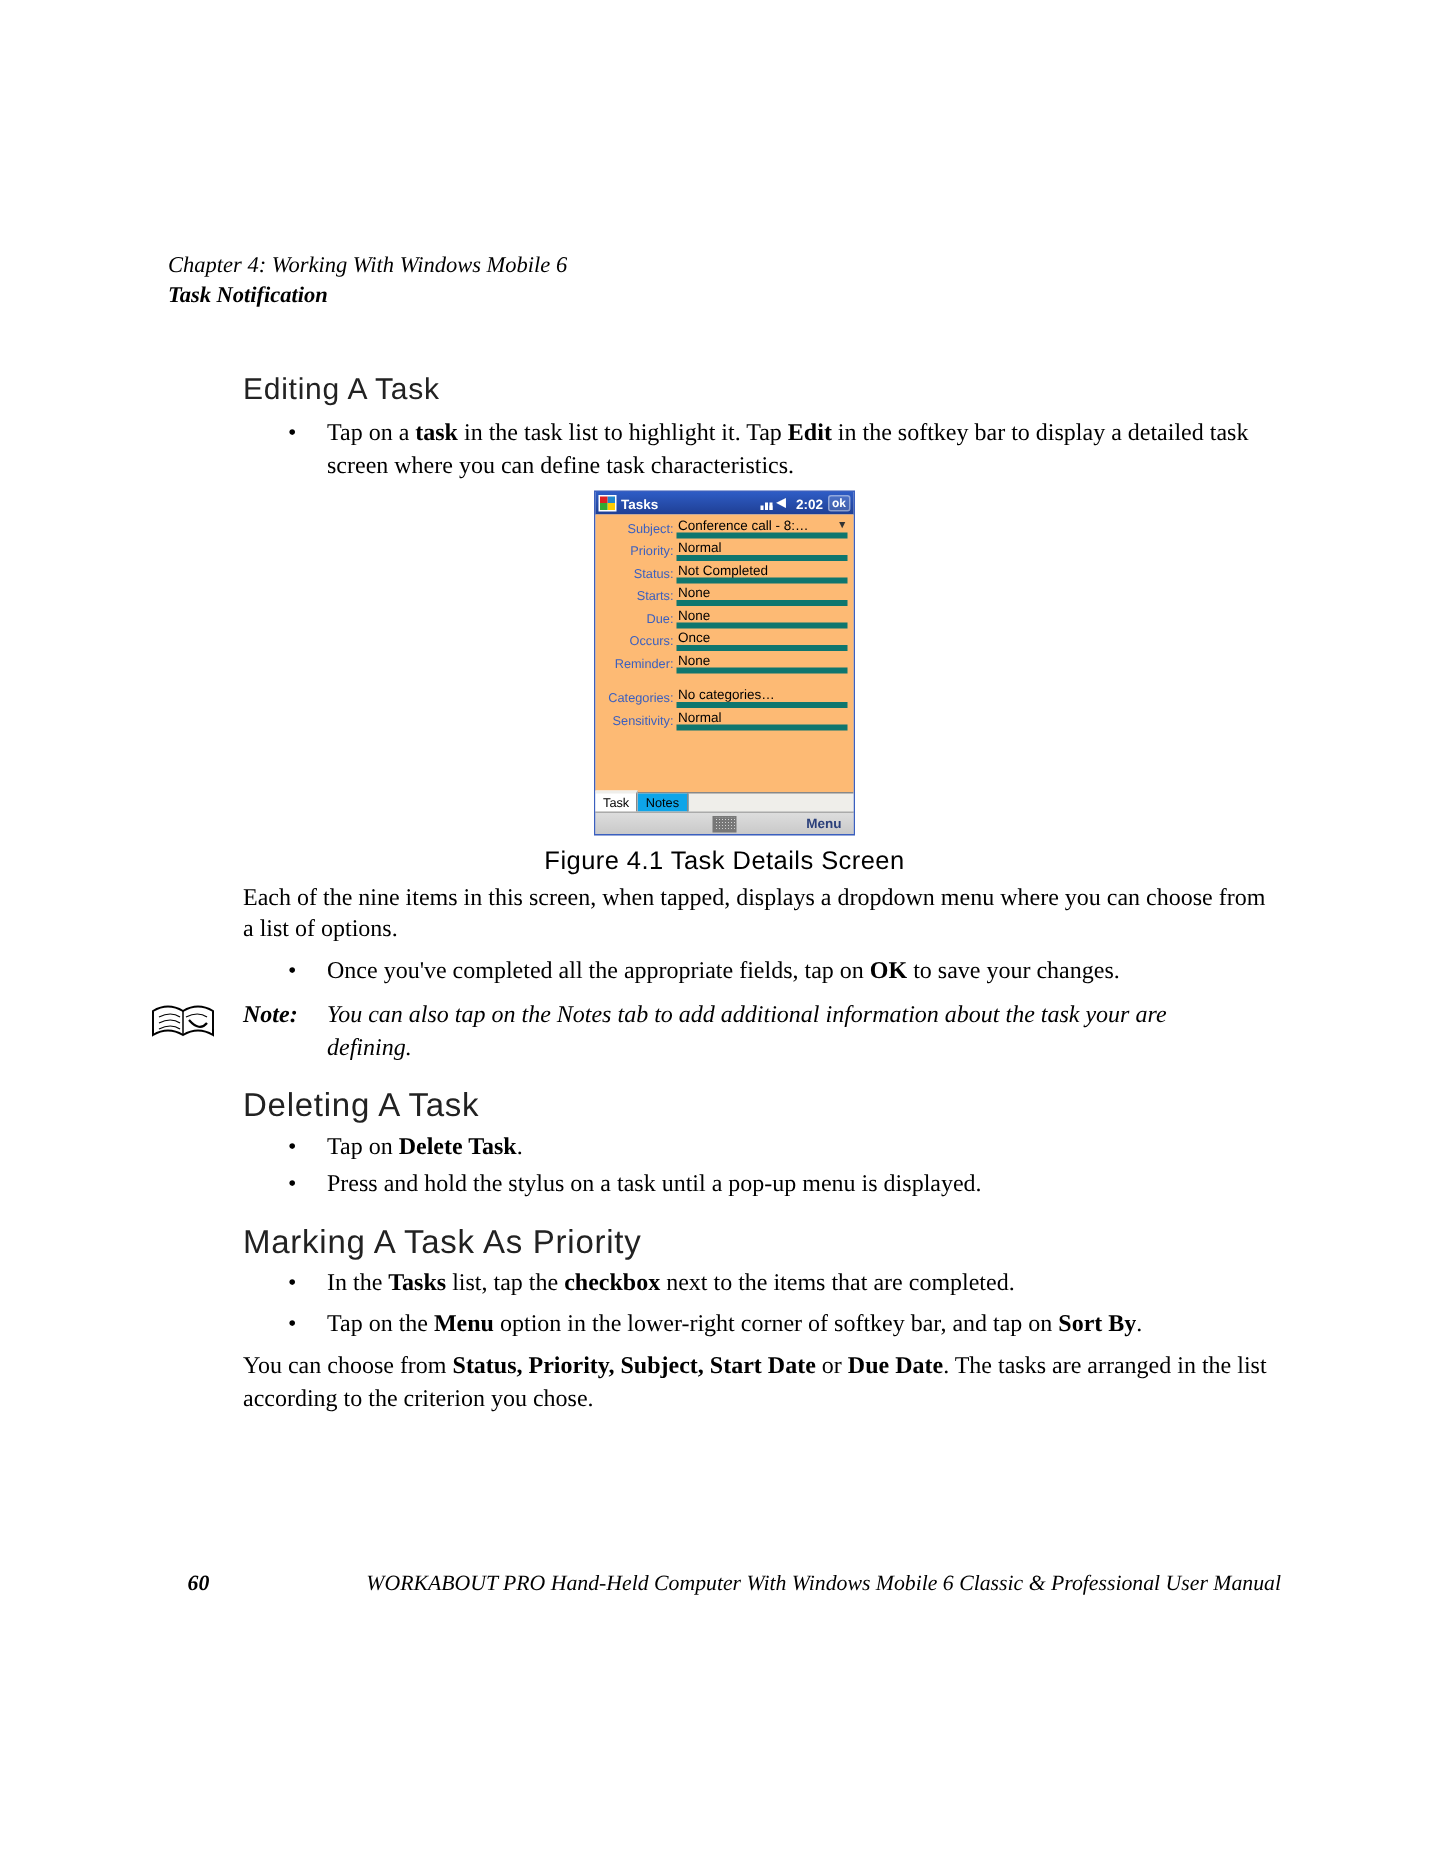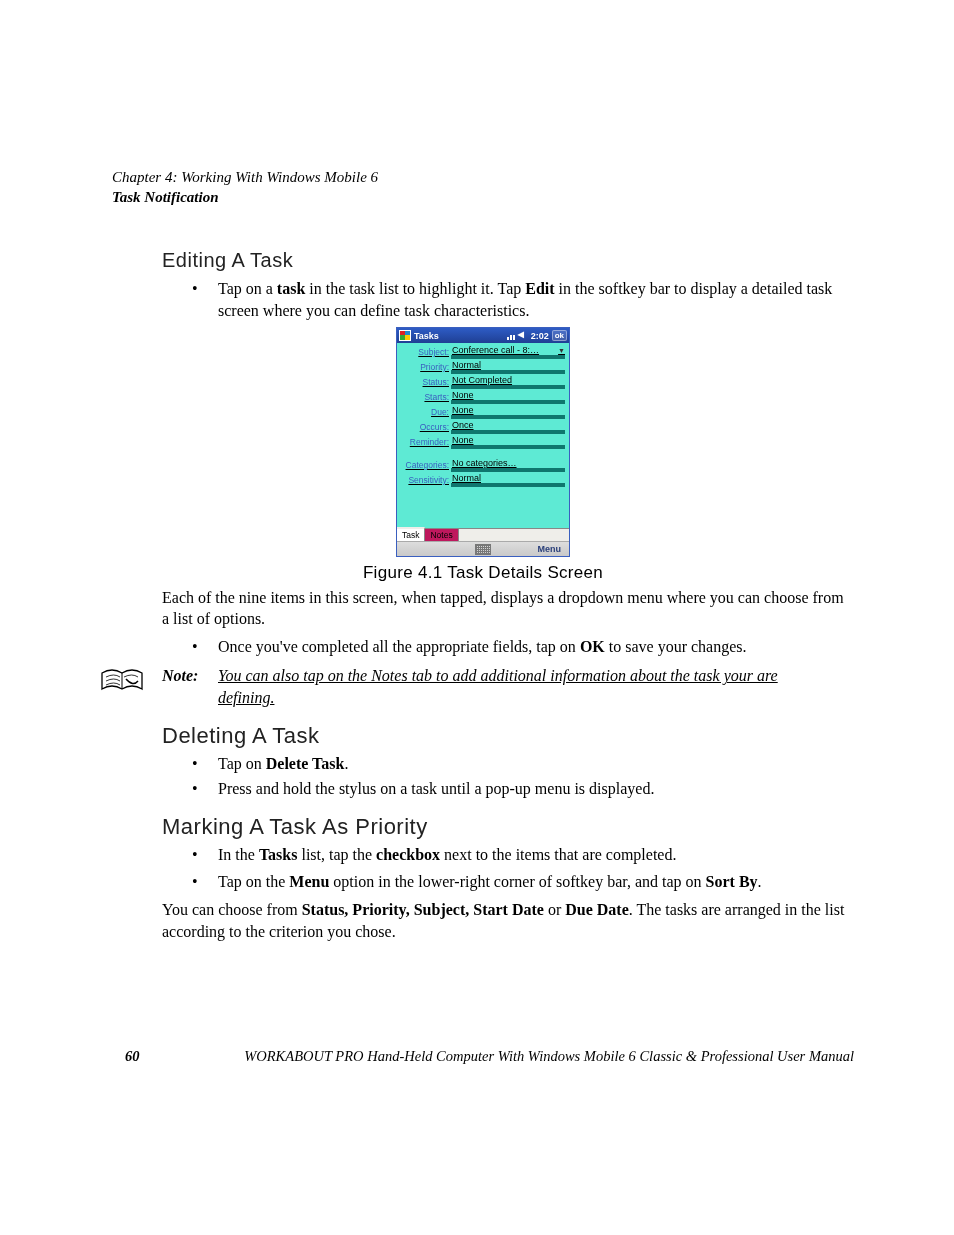--- a/index.html
+++ b/index.html
@@ -92,21 +92,20 @@
   }
   .note-text .label {
     font-weight: bold;
     display: inline-block;
     width: 56px;
   }
   .note-body {
     display: inline-block;
     vertical-align: top;
     width: 580px;
-    text-decoration: underline;
   }
   .footer {
     position: absolute;
     left: 125px;
     right: 100px;
     bottom: 170px;
     font-style: italic;
     font-size: 14.5px;
     display: flex;
     align-items: baseline;
@@ -173,22 +172,21 @@
   }
   .titlebar .sicon.signal::after {
     content:""; position:absolute; left:3px; bottom:0; width:2px; height:5px; background:#fff;
     box-shadow: 3px 0 0 0 #fff;
   }
   .titlebar .sicon.speaker::before {
     content:"◀"; position:absolute; font-size:8px; color:#fff; left:0; top:-1px;
   }
   .form-area {
     padding: 2px 4px 6px 4px;
-    background: #5eead4;
-    text-decoration: underline;
+    background: #fdba74;
   }
   .frow {
     display: flex;
     align-items: center;
     margin-bottom: 1px;
   }
   .frow .flabel {
     width: 48px;
     text-align: right;
     color: #3a5fbf;
@@ -212,21 +210,21 @@
   .gap { height: 8px; }
   .tabs {
     display: flex;
     font-size: 8.5px;
     background: #efeeea;
     border-top: 1px solid #888;
   }
   .tabs .tab {
     padding: 1px 5px;
     border-right: 1px solid #888;
-    background: #be185d;
+    background: #0ea5e9;
   }
   .tabs .tab.active {
     background: #fff;
     border-top: 2px solid #efeeea;
     margin-top: -2px;
     position: relative;
   }
   .menubar {
     background: linear-gradient(#ddd, #c9c9c9);
     border-top: 1px solid #aaa;

